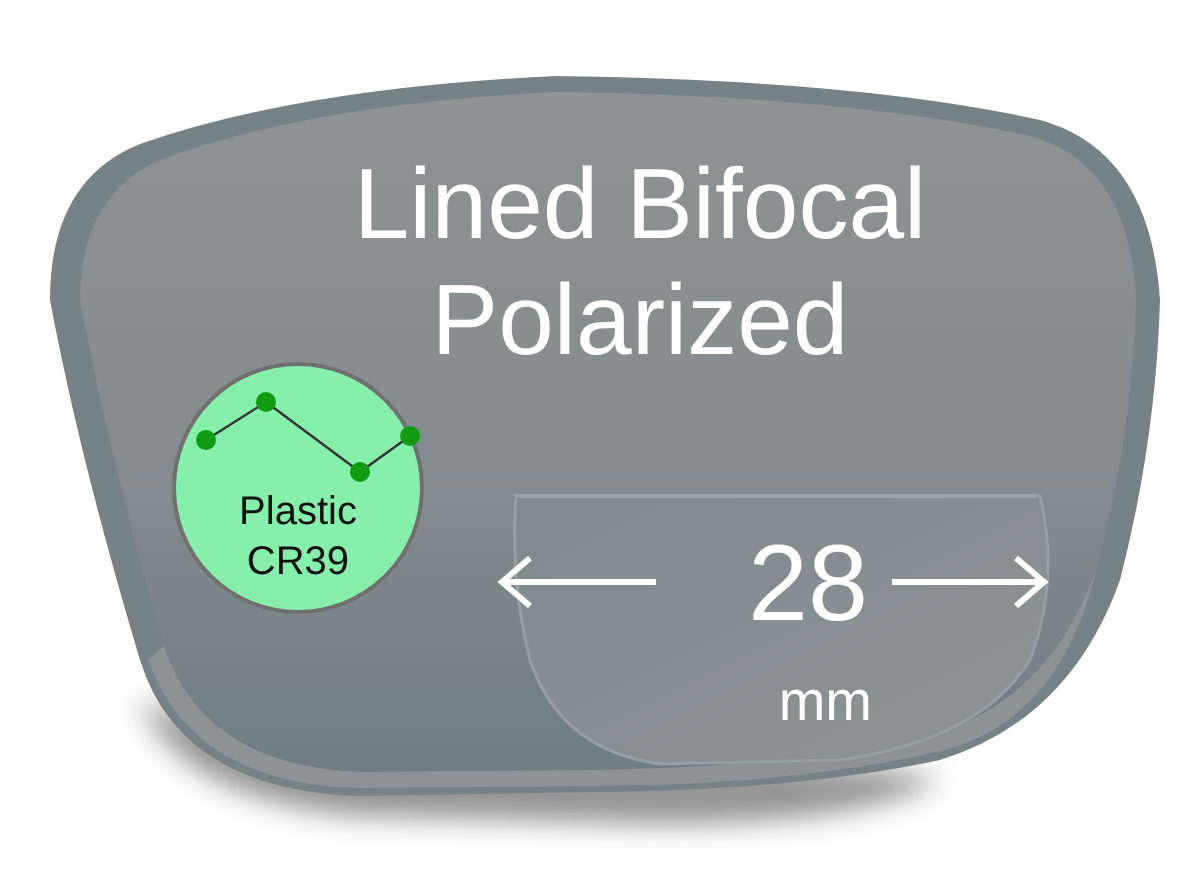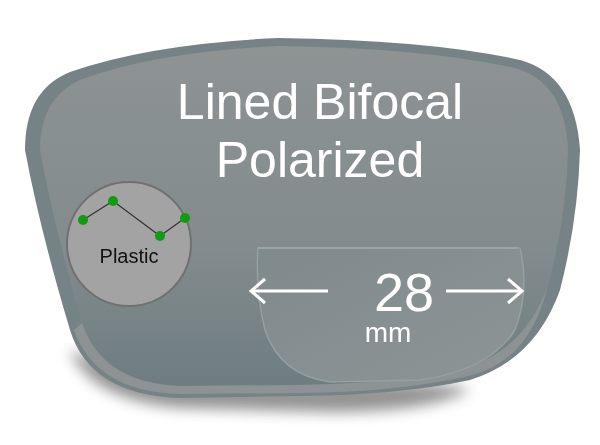--- a/index.html
+++ b/index.html
@@ -1,27 +1,27 @@
 <!DOCTYPE html>
 <html><head>
   <meta charset="utf-8">
   <style>
     html, body { margin: 0; padding: 0; background: #ffffff; }
     body { width: 600px; height: 445px; position: relative; overflow: hidden; font-family: "Liberation Sans", sans-serif; }
     .lens-svg { position: absolute; left: 0; top: 0; }
     .title { position: absolute; left: 0; width: 600px; text-align: center; color: #ffffff; font-size: 50px; line-height: 56px; letter-spacing: 0px; }
     .title-1 { top: 74px; left: 20px; }
     .title-2 { top: 132px; left: 20px; }
-    .badge { position: absolute; left: 66px; top: 181px; width: 126px; height: 126px; border-radius: 50%; background: #a3a3a3; border: 2px solid #707070; box-sizing: border-box; }
+    .badge { position: absolute; left: 86px; top: 181px; width: 126px; height: 126px; border-radius: 50%; background: #86efac; border: 2px solid #707070; box-sizing: border-box; }
     .badge svg { position: absolute; left: 0; top: 0; }
     .badge-text { position: absolute; left: 0; width: 122px; text-align: center; color: #111111; font-size: 20px; line-height: 24px; }
     .badge-line1 { top: 61px; }
     .badge-line2 { top: 86px; }
     .seg-value { position: absolute; left: 356px; top: 262px; width: 96px; text-align: center; color: #ffffff; font-size: 54px; line-height: 60px; }
-    .seg-unit { position: absolute; left: 340px; top: 318px; width: 96px; text-align: center; color: #ffffff; font-size: 28px; line-height: 30px; }
+    .seg-unit { position: absolute; left: 340px; top: 336px; width: 96px; text-align: right; color: #ffffff; font-size: 28px; line-height: 30px; }
     .arrow { position: absolute; }
   </style>
 </head>
 <body>
 
 <svg class="lens-svg" width="600" height="445" viewBox="0 0 600 445">
   <defs>
     <linearGradient id="lensGrad" x1="0" y1="0" x2="0" y2="1">
       <stop offset="0" stop-color="#8e9394"></stop>
       <stop offset="0.6" stop-color="#828b8d"></stop>
@@ -53,20 +53,21 @@
 
 <div class="badge">
   <svg width="122" height="122" viewBox="0 0 122 122">
     <polyline points="15,37 45,18 92,53 117,35" fill="none" stroke="#333333" stroke-width="1.2"></polyline>
     <circle cx="15" cy="37" r="5" fill="#109b10"></circle>
     <circle cx="45" cy="18" r="5" fill="#109b10"></circle>
     <circle cx="92" cy="53" r="5" fill="#109b10"></circle>
     <circle cx="117" cy="35" r="5" fill="#109b10"></circle>
   </svg>
   <div class="badge-text badge-line1">Plastic</div>
+  <div class="badge-text badge-line2">CR39</div>
 </div>
 
 <svg class="arrow" style="left:248px; top:276px;" width="82" height="30" viewBox="0 0 82 30">
   <line x1="3" y1="15" x2="80" y2="15" stroke="#ffffff" stroke-width="3"></line>
   <polyline points="17,3 3,15 17,27" fill="none" stroke="#ffffff" stroke-width="3"></polyline>
 </svg>
 <div class="seg-value">28</div>
 <div class="seg-unit">mm</div>
 <svg class="arrow" style="left:444px; top:276px;" width="82" height="30" viewBox="0 0 82 30">
   <line x1="2" y1="15" x2="78" y2="15" stroke="#ffffff" stroke-width="3"></line>

